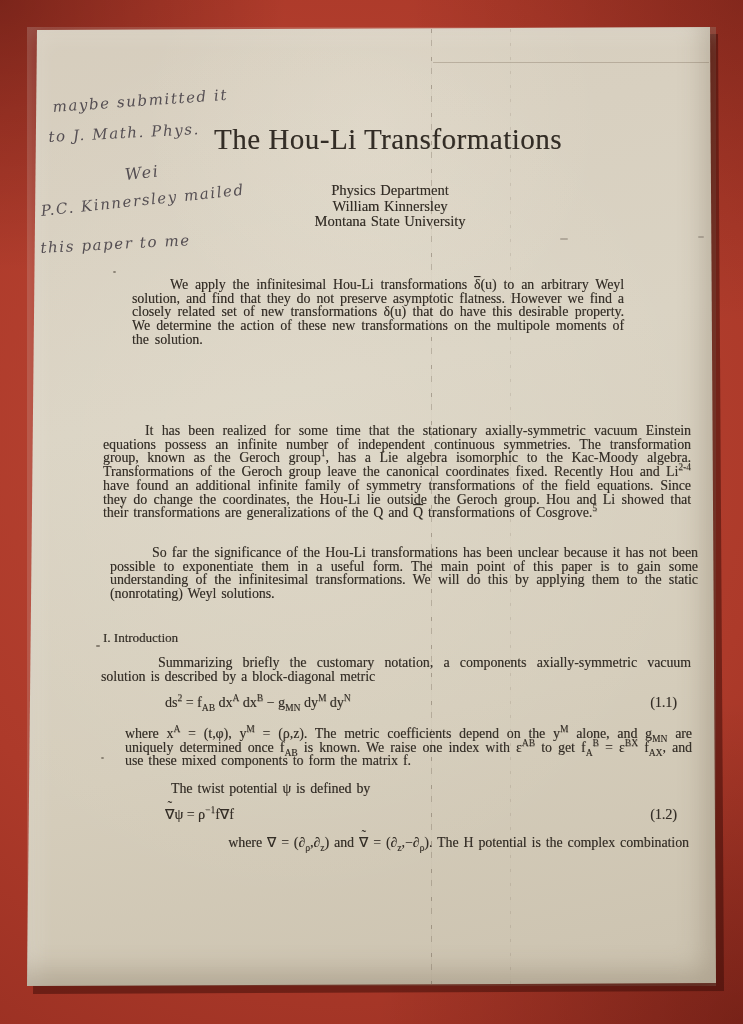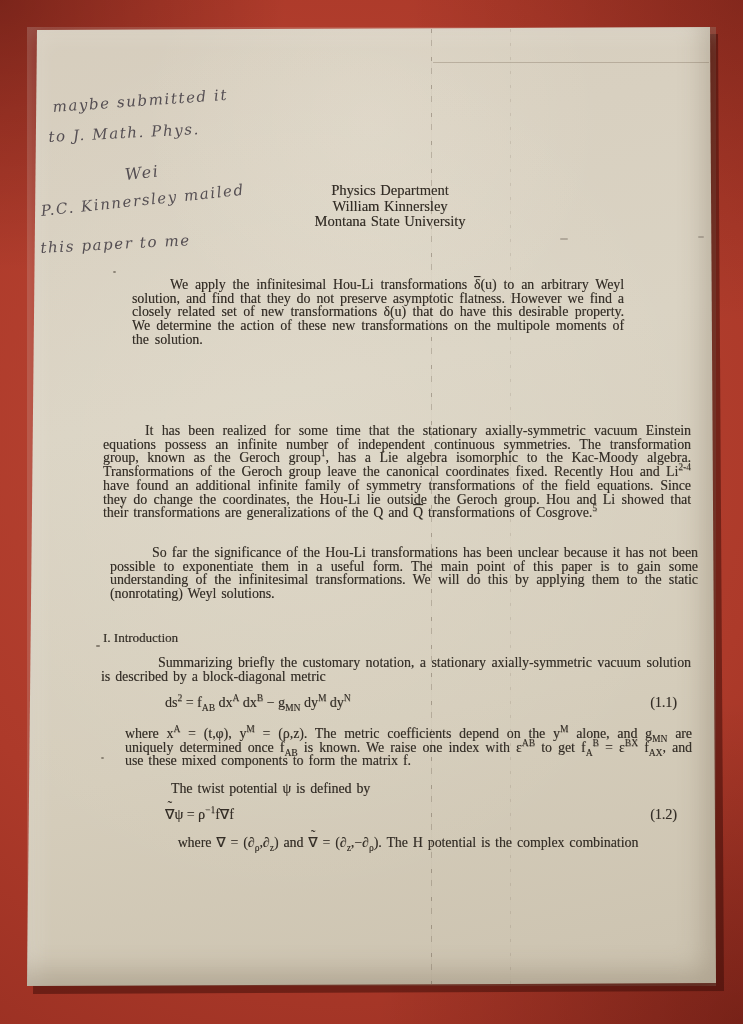--- a/index.html
+++ b/index.html
@@ -46,21 +46,21 @@
   .title{left:148px;top:123px;width:480px;text-align:center;font-size:29px;letter-spacing:0.5px;}
   .authors{left:240px;top:183px;width:300px;text-align:center;font-size:14.5px;line-height:15.7px;word-spacing:1px;}
   .bodytext{font-size:13.8px;line-height:13.7px;text-align:justify;word-spacing:1.5px;}
   .abstract{left:132px;top:278px;width:492px;text-indent:38px;word-spacing:2.5px;}
   .para1{left:103px;top:424px;width:588px;text-indent:42px;}
   .para2{left:110px;top:546px;width:588px;text-indent:42px;}
   .section-heading{left:103px;top:630px;font-size:13px;}
   .intro-para{left:101px;top:656px;width:590px;text-indent:57px;}
   .para-metric{left:125px;top:727px;width:567px;}
   .twist-line{left:125px;top:782px;width:560px;text-indent:46px;text-align:left;}
-  .para-nabla{left:127px;top:836px;width:562px;text-align:center;}
+  .para-nabla{left:127px;top:836px;width:562px;text-align:right;}
   .eq-row{left:103px;width:574px;display:flex;align-items:flex-end;font-size:14px;}
   .eq-row .eq{margin-left:62px;}
   .eq-row .eq-num{margin-left:auto;font-size:14px;font-family:Liberation Serif, serif;}
   .eq-row.r11{top:695px;}
   .eq-row.r12{top:806px;}
   .eq-row.r13{top:862px;}
   sup{font-size:9.5px;vertical-align:super;line-height:0;}
   sub{font-size:9.5px;vertical-align:sub;line-height:0;}
   .ov{text-decoration:overline;}
   .acc{position:relative;display:inline-block;}
@@ -99,36 +99,37 @@
   <div class="speck sp3"></div>
   <div class="speck sp4"></div>
   <div class="speck sp5"></div>
 
   <div class="hw hw1">maybe submitted it</div>
   <div class="hw hw2">to J. Math. Phys.</div>
   <div class="hw hw3">Wei</div>
   <div class="hw hw4">P.C. Kinnersley mailed</div>
   <div class="hw hw5">this paper to me</div>
 
+  <div class="block title ink">The Hou-Li Transformations</div>
 
   <div class="block authors ink">
     <div>Physics Department</div>
     <div>William Kinnersley</div>
     <div>Montana State University</div>
   </div>
 
   <div class="block bodytext abstract ink">We apply the infinitesimal Hou-Li transformations <span class="ov">δ</span>(u) to an arbitrary Weyl solution, and find that they do not preserve asymptotic flatness.  However we find a closely related set of new transformations δ(u) that do have this desirable property.  We determine the action of these new transformations on the multipole moments of the solution.</div>
 
   <div class="block bodytext para1 ink">It has been realized for some time that the stationary axially-symmetric vacuum Einstein equations possess an infinite number of independent continuous symmetries.  The transformation group, known as the Geroch group<sup>1</sup>, has a Lie algebra isomorphic to the Kac-Moody algebra.  Transformations of the Geroch group leave the canonical coordinates fixed.  Recently Hou and Li<sup>2-4</sup> have found an additional infinite family of symmetry transformations of the field equations.  Since they do change the coordinates, the Hou-Li lie outside the Geroch group.  Hou and Li showed that their transformations are generalizations of the Q and <span class="ov">Q</span> transformations of Cosgrove.<sup>5</sup></div>
 
   <div class="block bodytext para2 ink">So far the significance of the Hou-Li transformations has been unclear because it has not been possible to exponentiate them in a useful form.  The main point of this paper is to gain some understanding of the infinitesimal transformations.  We will do this by applying them to the static (nonrotating) Weyl solutions.</div>
 
   <div class="block section-heading ink">I. Introduction</div>
 
-  <div class="block bodytext intro-para ink">Summarizing briefly the customary notation, a stationary axially-symmetric vacuum solution is described by a block-diagonal metric</div>
+  <div class="block bodytext intro-para ink">Summarizing briefly the customary notation, a components axially-symmetric vacuum solution is described by a block-diagonal metric</div>
 
   <div class="block eq-row r11 ink">
     <span class="eq">ds<sup>2</sup> = f<sub>AB</sub> dx<sup>A</sup> dx<sup>B</sup> − g<sub>MN</sub> dy<sup>M</sup> dy<sup>N</sup></span>
     <span class="eq-num">(1.1)</span>
   </div>
 
   <div class="block bodytext para-metric ink">where x<sup>A</sup> = (t,φ), y<sup>M</sup> = (ρ,z).   The metric coefficients depend on the y<sup>M</sup> alone, and g<sub>MN</sub> are uniquely determined once f<sub>AB</sub> is known.  We raise one index with ε<sup>AB</sup> to get f<sub>A</sub><sup>B</sup> = ε<sup>BX</sup> f<sub>AX</sub>, and use these mixed components to form the matrix f.</div>
 
   <div class="block bodytext twist-line ink">The twist potential ψ is defined by</div>
 

